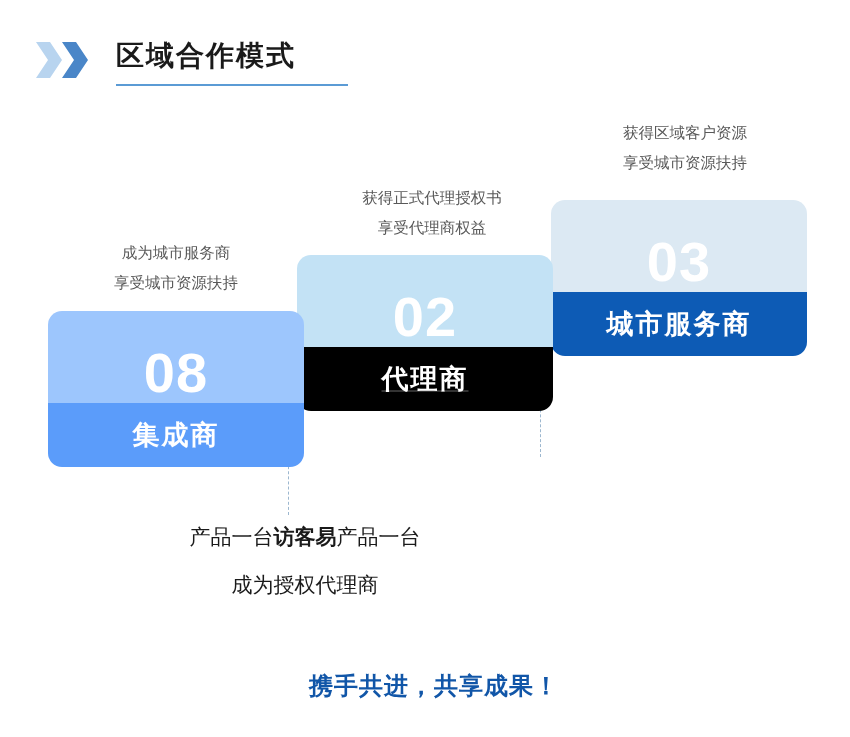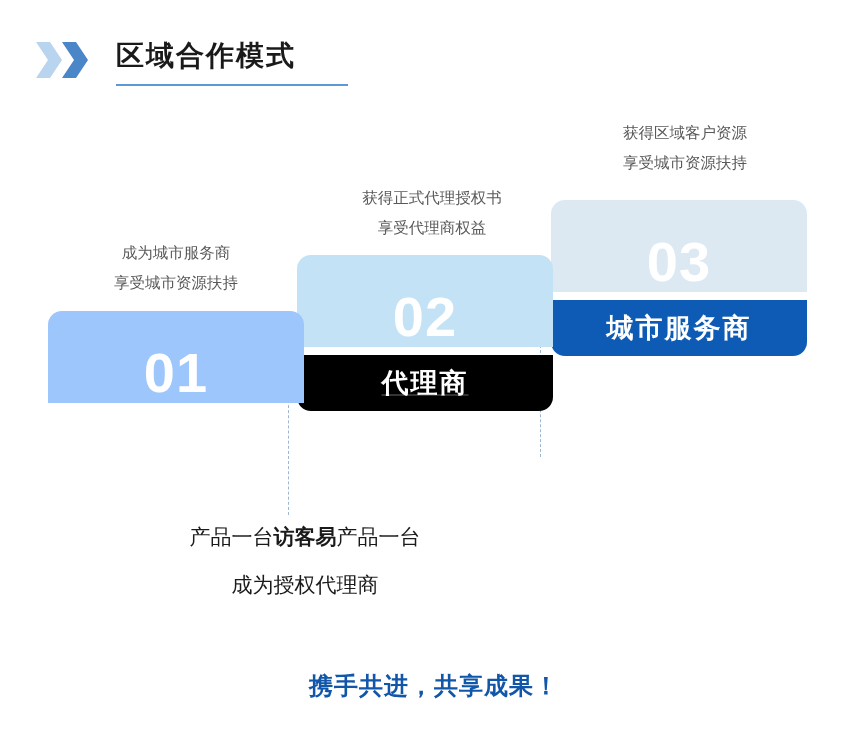--- a/index.html
+++ b/index.html
@@ -86,26 +86,25 @@
     bottom: 2px;
     text-align: center;
     font-size: 56px;
     font-weight: bold;
     color: #ffffff;
     line-height: 1;
     letter-spacing: 1px;
   }
   .step-bar {
     position: relative;
-    height: 56px;
+    height: 64px;
     border-radius: 0 0 14px 14px;
     display: flex;
     align-items: center;
     justify-content: center;
-    margin-top: 8px;
   }
   .step-label {
     font-size: 27px;
     font-weight: bold;
     color: #ffffff;
     letter-spacing: 2px;
     line-height: 1;
   }
 
   
@@ -229,21 +228,24 @@
     <div class="step-top">
       <div class="step-num">02</div>
     </div>
     <div class="step-bar">
       <span class="step-label">代理商</span>
     </div>
   </div>
 
   <div class="step step-1">
     <div class="step-top">
-      <div class="step-num">01</div>
+      <div class="step-num">08</div>
+    </div>
+    <div class="step-bar">
+      <span class="step-label">集成商</span>
     </div>
   </div>
 
   <div class="connector conn-1">
     <div class="conn-line"></div>
 
   </div>
 
   <div class="connector conn-2">
     <div class="conn-line"></div>

